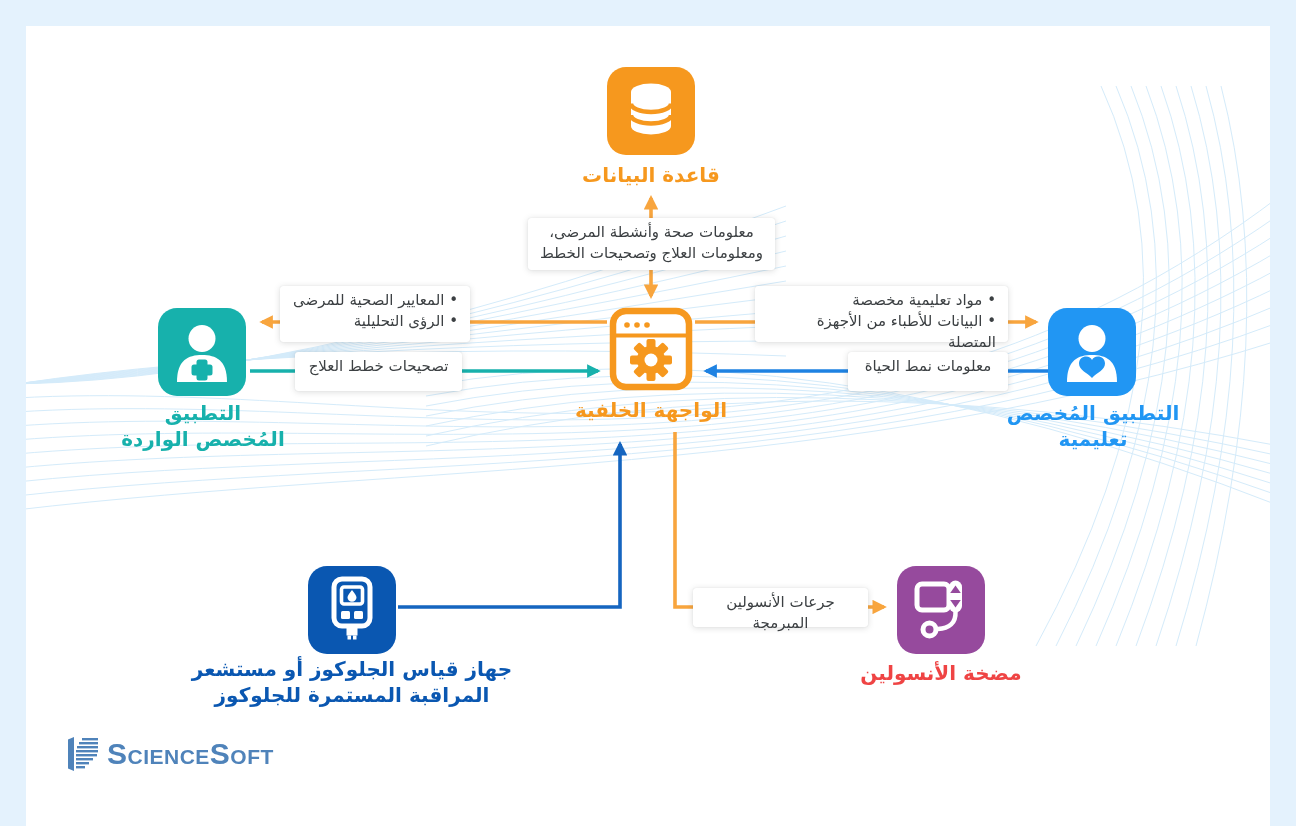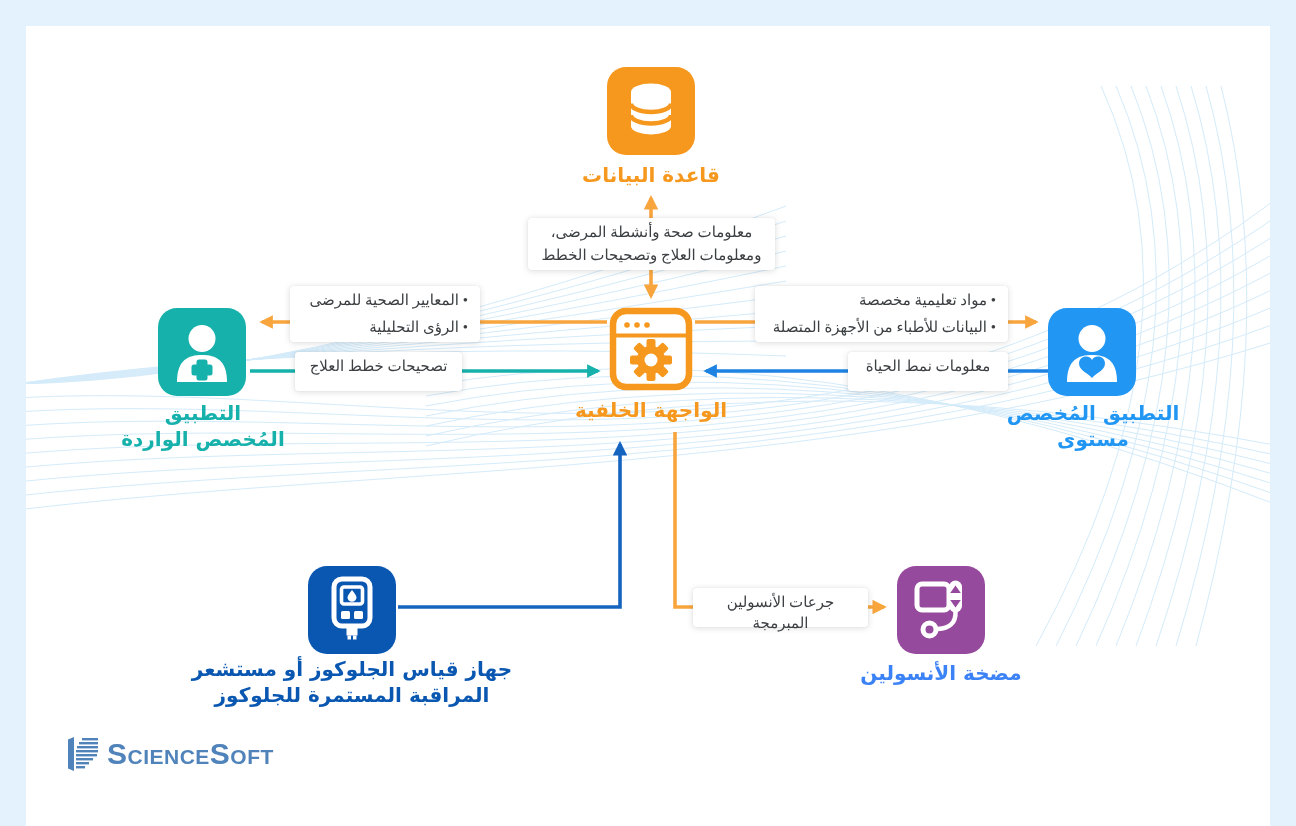--- a/index.html
+++ b/index.html
@@ -23,28 +23,28 @@
   .badge { z-index:3; }
 
   .node-title {
     position:absolute; z-index:4; text-align:center; font-weight:bold;
     font-size:20px; line-height:26px; direction:rtl;
   }
   .c-orange { color:#F6981E; }
   .c-teal   { color:#17B1AC; }
   .c-blue   { color:#2196F3; }
   .c-navy   { color:#0A57B1; }
-  .c-purple { color:#3b82f6; }
+  .c-purple { color:#ef4444; }
 
   .label-box {
     position:absolute; z-index:3; background:#ffffff; border-radius:3px;
     box-shadow:0 1px 6px rgba(60,64,67,.18), 0 0 1px rgba(60,64,67,.18);
     color:#3C4043; font-size:15px; direction:rtl;
-    display:flex; flex-direction:column; justify-content:space-between;
-    padding:4px 12px; line-height:21px;font-family:Liberation Serif, serif;
+    display:flex; flex-direction:column; justify-content:flex-start;
+    padding:4px 12px; line-height:21px;
   }
   .label-box.center { align-items:center; text-align:center; }
   .label-box.bullets { align-items:flex-start; text-align:right; }
   .bullet-line::before { content:"•  "; color:#3C4043; }
 
   .logo { position:absolute; left:42px; top:711px; z-index:4;
           display:flex; align-items:center; gap:9px; }
   .logo-text {
     font-family:"Liberation Sans", sans-serif;
     font-variant:small-caps; font-weight:bold; font-size:30px;
@@ -194,38 +194,38 @@
     <div>الواجهة الخلفية</div>
   </div>
 
   <div class="node-title c-teal" style="left:57px;top:374px;width:240px">
     <div>التطبيق</div>
     <div>المُخصص الواردة</div>
   </div>
 
   <div class="node-title c-blue" style="left:947px;top:374px;width:240px">
     <div>التطبيق المُخصص</div>
-    <div>مستوى</div>
+    <div>تعليمية</div>
   </div>
 
   <div class="node-title c-navy" style="left:156px;top:630px;width:340px">
     <div>جهاز قياس الجلوكوز أو مستشعر</div>
     <div>المراقبة المستمرة للجلوكوز</div>
   </div>
 
   <div class="node-title c-purple" style="left:815px;top:634px;width:200px">
     <div>مضخة الأنسولين</div>
   </div>
 
   <div class="label-box center" style="left:502px;top:192px;width:247px;height:52px">
     <div>معلومات صحة وأنشطة المرضى،</div>
     <div>ومعلومات العلاج وتصحيحات الخطط</div>
   </div>
 
-  <div class="label-box bullets" style="left:264px;top:260px;width:190px;height:56px">
+  <div class="label-box bullets" style="left:254px;top:260px;width:190px;height:56px">
     <div class="bullet-line">المعايير الصحية للمرضى</div>
     <div class="bullet-line">الرؤى التحليلية</div>
   </div>
 
   <div class="label-box center" style="left:269px;top:326px;width:167px;height:39px">
     <div>تصحيحات خطط العلاج</div>
   </div>
 
   <div class="label-box bullets" style="left:729px;top:260px;width:253px;height:56px">
     <div class="bullet-line">مواد تعليمية مخصصة</div>

